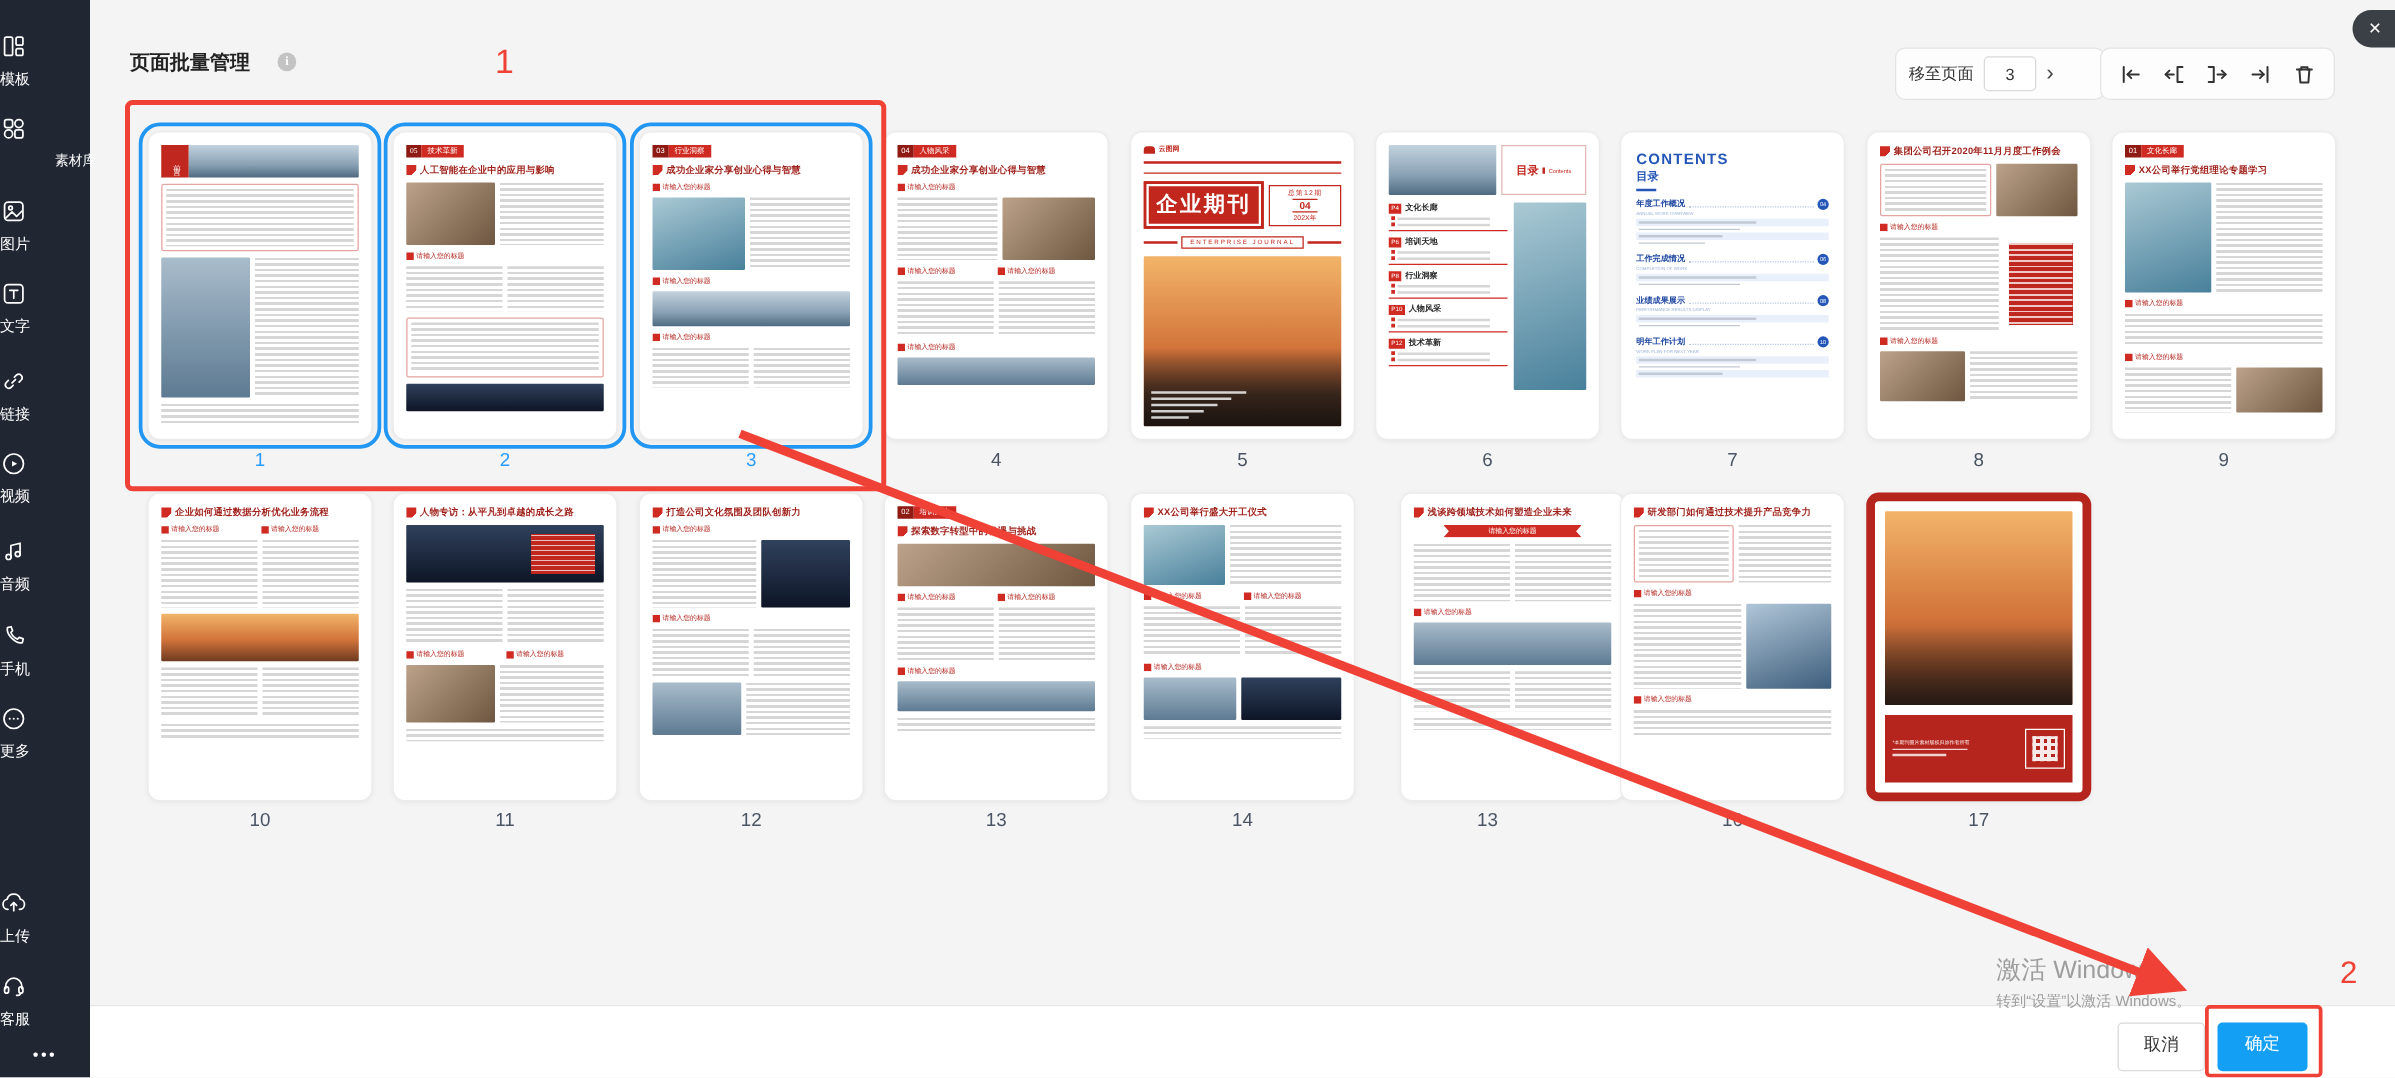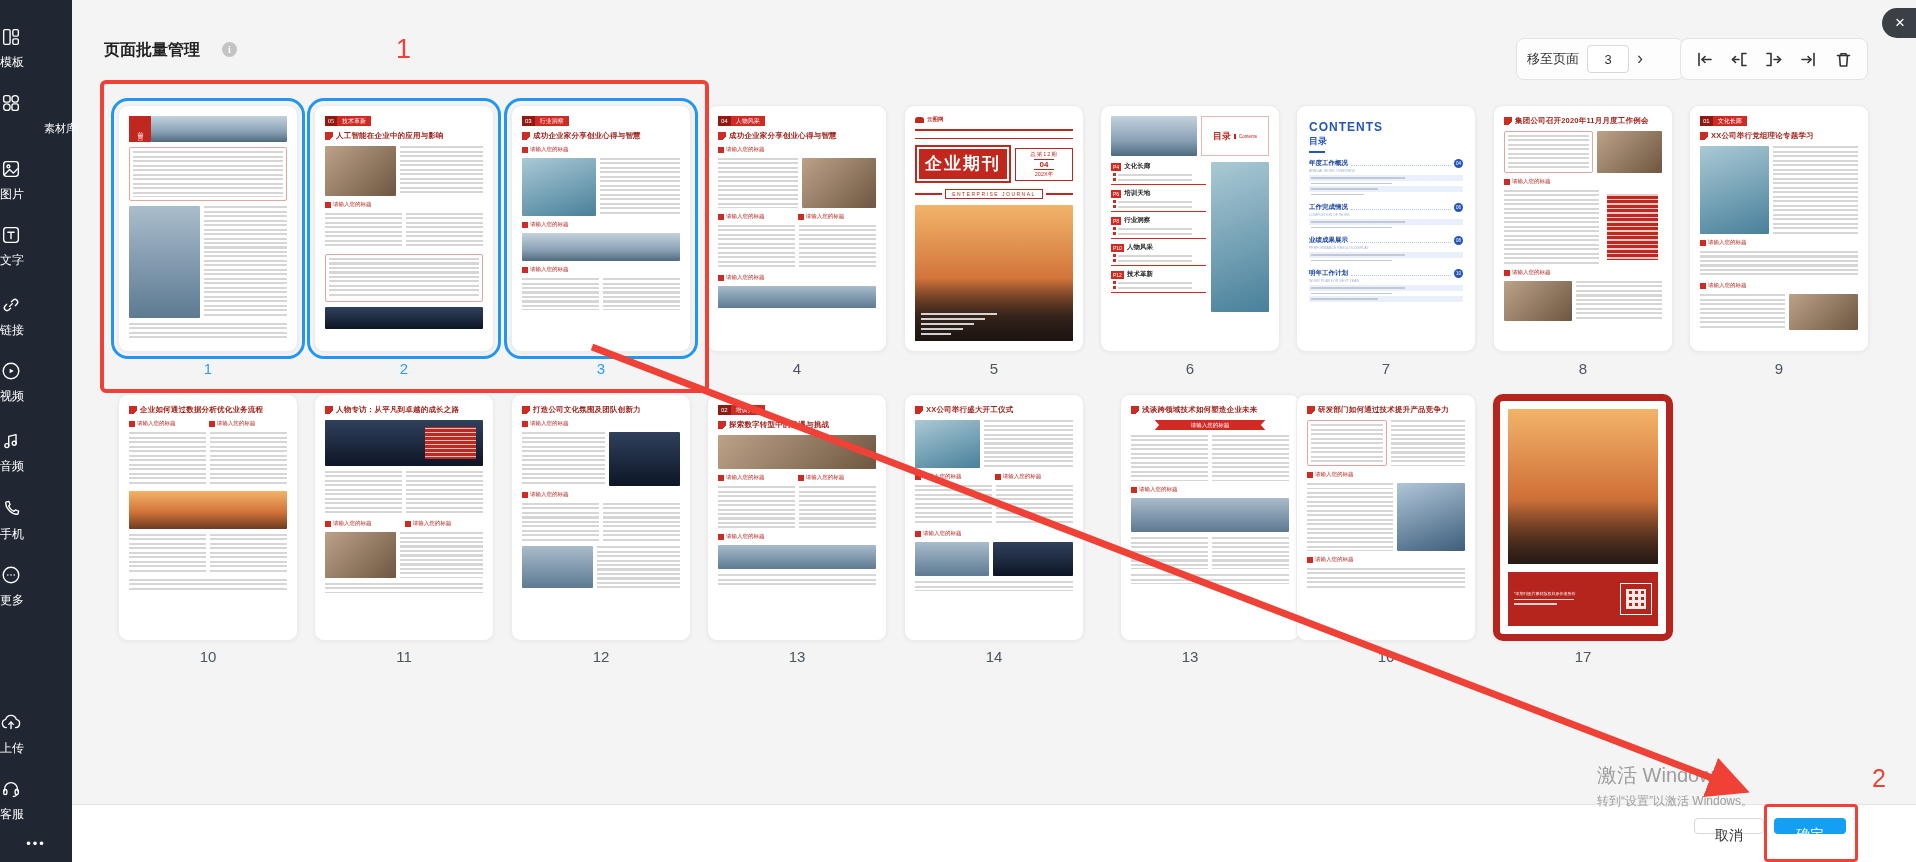--- a/index.html
+++ b/index.html
@@ -68,21 +68,21 @@
   .phover-red{position:absolute;right:4px;top:4px;bottom:4px;width:32%;background:#c0271e;
     background-image:repeating-linear-gradient(180deg,rgba(255,255,255,.7) 0 1px,transparent 1px 4px);background-clip:content-box;padding:3px;}
   
   .anno{position:absolute;z-index:50;pointer-events:none;}
   .anno-rect1{left:100px;top:80px;width:601px;height:305px;border:4px solid #ef4136;border-radius:6px;}
   .anno-rect2{left:1764px;top:804px;width:88px;height:52px;border:3px solid #ef4136;border-radius:4px;z-index:60;}
   .anno-num{color:#ef4136;font-size:27px;font-weight:400;}
   #arrow-svg{position:absolute;left:0;top:0;width:1916px;height:862px;z-index:55;pointer-events:none;}
   
   .footer{position:absolute;left:72px;top:804px;width:1844px;height:58px;background:#fff;border-top:1px solid #e6e6e6;z-index:45;}
-  .btn{position:absolute;height:16px;border-radius:4px;font-size:14px;text-align:center;line-height:32px;cursor:pointer;z-index:46;}
+  .btn{position:absolute;height:39px;border-radius:4px;font-size:14px;text-align:center;line-height:32px;cursor:pointer;z-index:46;}
   .btn-cancel{left:1694px;top:818px;width:70px;background:#fff;border:1px solid #d9d9d9;color:#333;box-sizing:border-box;}
   .btn-ok{left:1774px;top:818px;width:72px;background:#13a0f4;color:#fff;}
   .watermark{position:absolute;left:1597px;top:762px;color:#9d9d9d;z-index:48;}
   .wm1{font-size:20px;}
   .wm2{font-size:12px;margin-top:4px;}
   
   .cv-brand{display:flex;align-items:center;gap:3px;}
   .cv-brand .cloud{width:9px;height:6px;background:#c1271d;border-radius:3px 3px 0 0;}
   .cv-brand span{font-size:5.5px;color:#c1271d;font-weight:700;}
   .cv-hr{height:2px;background:#c1271d;}

